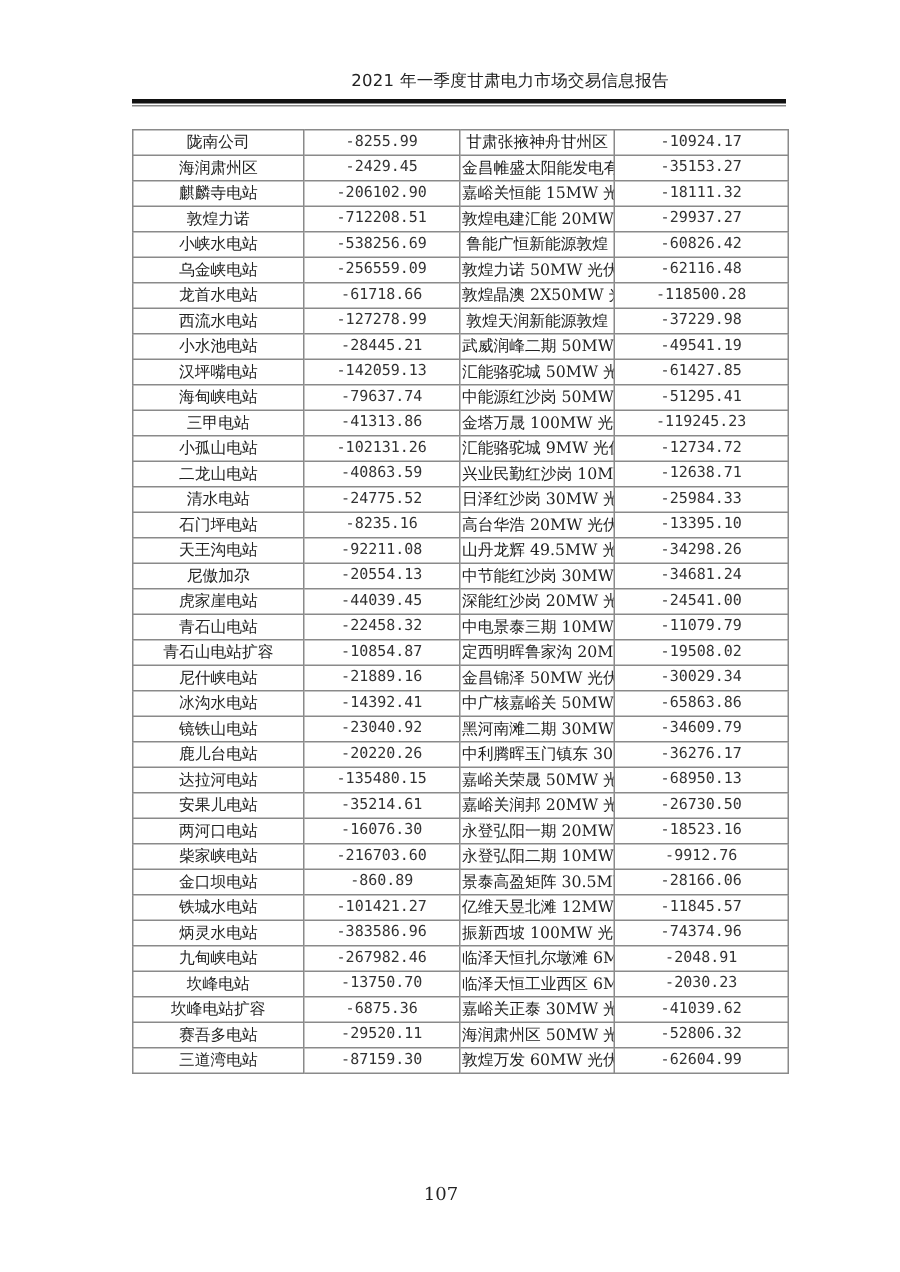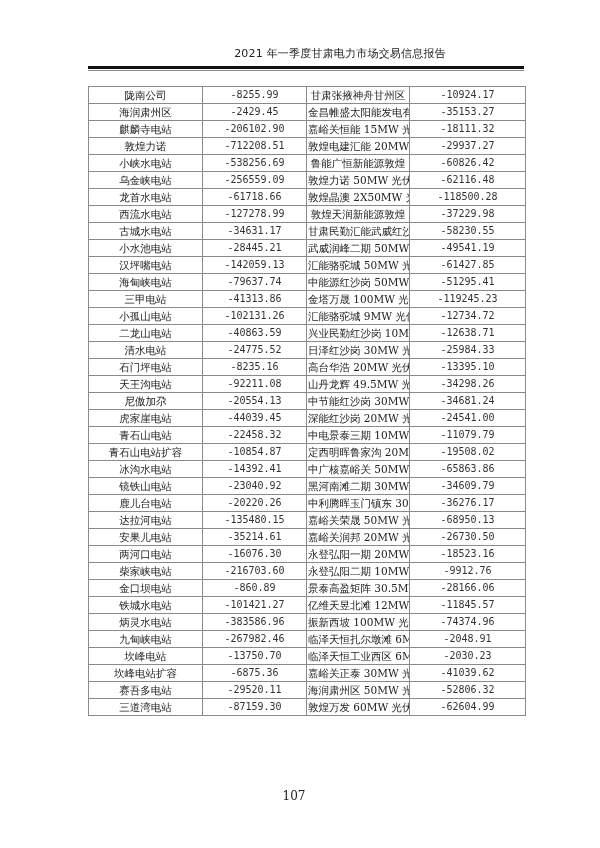--- a/index.html
+++ b/index.html
@@ -75,26 +75,20 @@
         <td>敦煌晶澳 2X50MW 光伏</td>
         <td class="num">-118500.28</td>
       </tr>
       <tr>
         <td>西流水电站</td>
         <td class="num">-127278.99</td>
         <td>敦煌天润新能源敦煌</td>
         <td class="num">-37229.98</td>
       </tr>
       <tr>
-        <td>古城水电站</td>
-        <td class="num">-34631.17</td>
-        <td>甘肃民勤汇能武威红沙</td>
-        <td class="num">-58230.55</td>
-      </tr>
-      <tr>
         <td>小水池电站</td>
         <td class="num">-28445.21</td>
         <td>武威润峰二期 50MW 光</td>
         <td class="num">-49541.19</td>
       </tr>
       <tr>
         <td>汉坪嘴电站</td>
         <td class="num">-142059.13</td>
         <td>汇能骆驼城 50MW 光伏</td>
         <td class="num">-61427.85</td>
@@ -159,20 +153,26 @@
         <td>中电景泰三期 10MW 光</td>
         <td class="num">-11079.79</td>
       </tr>
       <tr>
         <td>青石山电站扩容</td>
         <td class="num">-10854.87</td>
         <td>定西明晖鲁家沟 20MW</td>
         <td class="num">-19508.02</td>
       </tr>
       <tr>
+        <td>尼什峡电站</td>
+        <td class="num">-21889.16</td>
+        <td>金昌锦泽 50MW 光伏</td>
+        <td class="num">-30029.34</td>
+      </tr>
+      <tr>
         <td>冰沟水电站</td>
         <td class="num">-14392.41</td>
         <td>中广核嘉峪关 50MW 光</td>
         <td class="num">-65863.86</td>
       </tr>
       <tr>
         <td>镜铁山电站</td>
         <td class="num">-23040.92</td>
         <td>黑河南滩二期 30MW 光</td>
         <td class="num">-34609.79</td>

